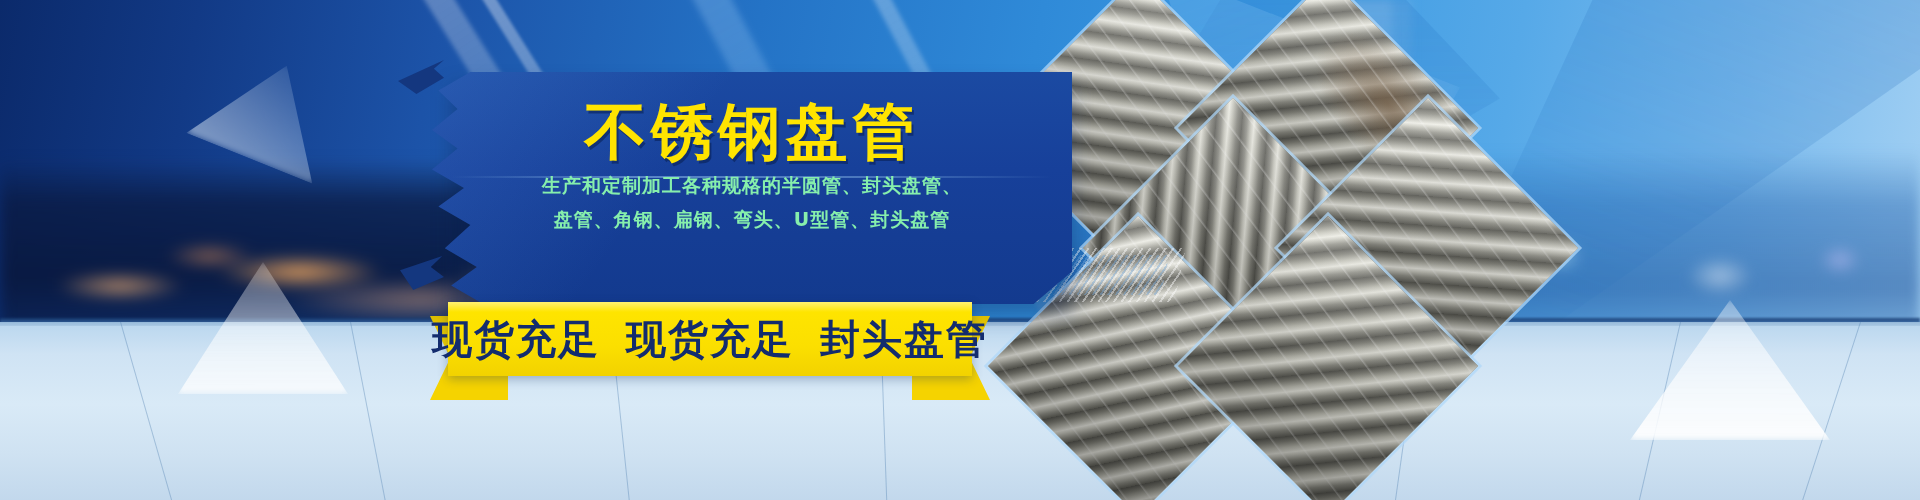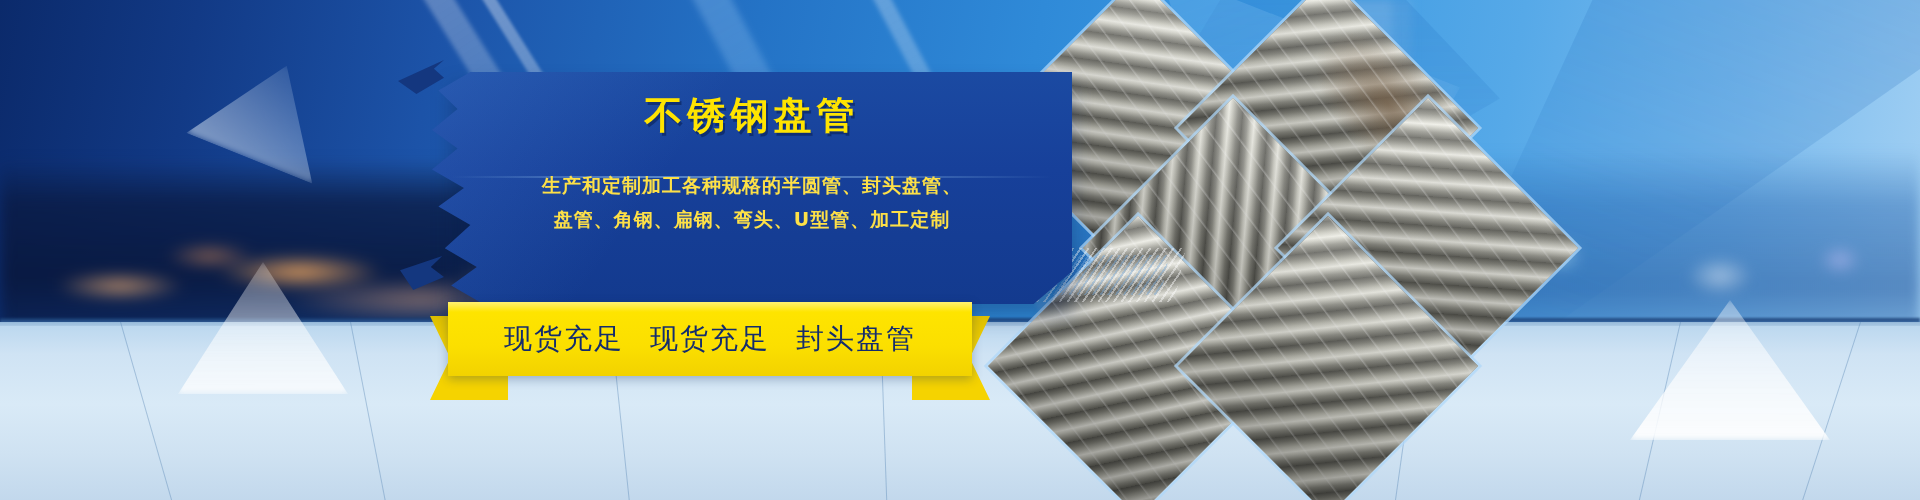--- a/index.html
+++ b/index.html
@@ -207,28 +207,28 @@
 
   
   .sep{
     position:absolute;left:452px;top:176px;width:600px;height:2px;
     background:linear-gradient(90deg,rgba(180,225,255,0),rgba(170,220,255,.45) 30%,rgba(170,220,255,.35) 70%,rgba(180,225,255,0));
   }
 
   .panel-title{
     position:absolute;left:432px;top:90px;width:640px;
     text-align:center;
-    font-size:38px;font-weight:700;letter-spacing:5px;
+    font-size:62px;font-weight:700;letter-spacing:5px;
     color:#ffe400;
     text-shadow:2px 3px 0 rgba(8,30,80,.55);
     font-family:"DejaVu Sans","Liberation Sans",sans-serif;
   }
   .panel-sub{
     position:absolute;left:432px;top:168px;width:640px;
-    text-align:center;color:#fde047;
+    text-align:center;color:#86efac;
     font-size:19px;font-weight:600;line-height:34px;letter-spacing:1px;
     font-family:"DejaVu Sans","Liberation Sans",sans-serif;
   }
 
   
   .ribbon{position:absolute;left:430px;top:302px;width:560px;height:92px;}
   .rb-tail{position:absolute;top:14px;width:78px;height:84px;background:#f5d300;}
   .rb-tail.left{left:0;clip-path:polygon(0 0,100% 0,100% 100%,0 100%,26% 50%);}
   .rb-tail.right{right:0;clip-path:polygon(0 0,100% 0,74% 50%,100% 100%,0 100%);}
   .rb-tail.left::after,.rb-tail.right::after{
@@ -240,21 +240,21 @@
     background:linear-gradient(180deg,#ffe600 0%,#fbdf00 60%,#f2d200 100%);
     box-shadow:0 3px 10px rgba(10,40,90,.30);
   }
   .rb-body::before{
     content:"";position:absolute;left:0;top:0;width:100%;height:10px;
     background:linear-gradient(180deg,rgba(255,255,255,.45),rgba(255,255,255,0));
   }
   .ribbon-text{
     position:absolute;left:18px;top:0;width:524px;height:74px;
     display:flex;align-items:center;justify-content:center;gap:26px;
-    color:#132c6e;font-size:28px;font-weight:400;letter-spacing:2px;
+    color:#132c6e;font-size:40px;font-weight:700;letter-spacing:2px;
     font-family:"DejaVu Sans","Liberation Sans",sans-serif;
   }
   .ribbon-text span{white-space:nowrap;}
 </style>
 </head>
 <body>
 
 <div class="banner">
 
   <div class="sky"></div>
@@ -339,21 +339,21 @@
   <div class="panel-hl"></div>
   <div class="flake f1"></div>
   <div class="flake f2"></div>
 
   <div class="panel-title">不锈钢盘管</div>
 
   <div class="sep"></div>
 
   <div class="panel-sub">
     <div>生产和定制加工各种规格的半圆管、封头盘管、</div>
-    <div>盘管、角钢、扁钢、弯头、U型管、加工定制</div>
+    <div>盘管、角钢、扁钢、弯头、U型管、封头盘管</div>
   </div>
 
   <div class="ribbon">
     <div class="rb-tail left"></div>
     <div class="rb-tail right"></div>
     <div class="rb-body"></div>
     <div class="ribbon-text">
       <span>现货充足</span>
       <span>现货充足</span>
       <span>封头盘管</span>

